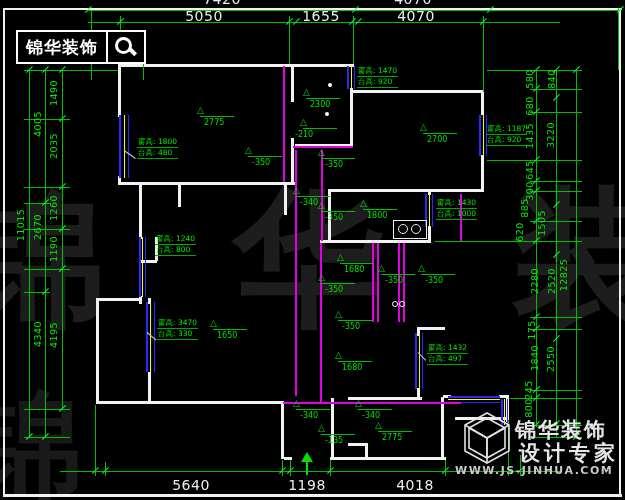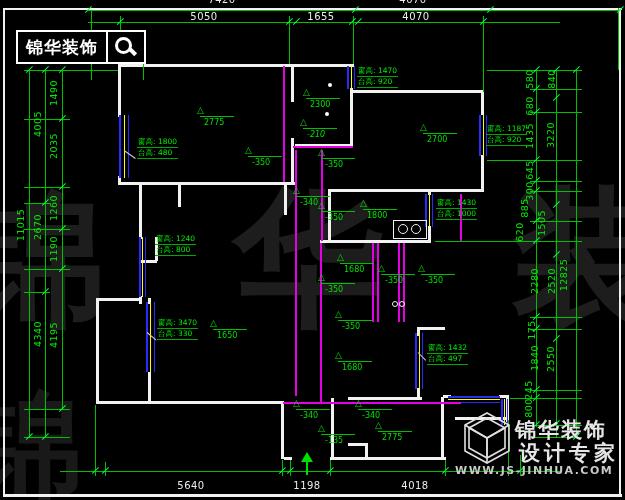--- a/index.html
+++ b/index.html
@@ -9,21 +9,21 @@
   .wall{background:#f2f2f2;}
   .gline{background:#00c000;}
   .mag{background:#e400e4;}
   .winb{background:#2a2aff;}
   .winy{background:#ffff00;}
   .tick{background:#00ff40;transform:rotate(-45deg);}
   .leader{background:#cfcfcf;height:1px;transform-origin:left center;}
   .outlineW{border:1.5px solid #f0f0f0;background:transparent;box-sizing:border-box;}
   .circle{border:1.5px solid #f0f0f0;border-radius:50%;background:transparent;box-sizing:border-box;}
   .dot{background:#fff;border-radius:50%;}
-  .dimw{color:#e9efe9;font-size:10px;white-space:nowrap;transform:translate(-50%,-50%);letter-spacing:.5px;}
+  .dimw{color:#e9efe9;font-size:14px;white-space:nowrap;transform:translate(-50%,-50%);letter-spacing:.5px;}
   .dimg{color:#00ee00;font-size:9.5px;white-space:nowrap;transform:translate(-50%,-50%) rotate(-90deg);letter-spacing:.5px;}
   .elevtri{color:#00e000;font-size:9px;line-height:9px;}
   .elevtxt{color:#00e000;font-size:8px;white-space:nowrap;}
   .note{font-size:7.5px;line-height:10px;color:#00ee00;white-space:nowrap;}
   .note span{display:block;border-bottom:1px solid #00a800;padding:0 1px;}
   #watermark-row{left:-45px;top:160px;font-size:150px;font-weight:bold;color:#1d1d1d;
     letter-spacing:38px;white-space:nowrap;z-index:0;}
   #watermark-corner{left:-38px;top:365px;font-size:120px;font-weight:bold;color:#191919;z-index:0;}
   #layers{position:absolute;left:0;top:0;width:100%;height:100%;z-index:1;}
   #tagline{left:16px;top:8px;color:#fff;font-size:13px;font-weight:bold;letter-spacing:2px;z-index:4;}
@@ -277,21 +277,21 @@
       <span class="abs dimg" style="left: 550px; top: 359px;">2550</span>
       <span class="abs dimg" style="left: 563px; top: 275px;">12825</span>
       <span class="abs elevtri" style="left: 197px; top: 106px;">△</span>
       <div class="abs gline" style="left: 200px; top: 116px; width: 34px; height: 1px;"></div>
       <span class="abs elevtxt" style="left: 204px; top: 118px;">2775</span>
       <span class="abs elevtri" style="left: 303px; top: 88px;">△</span>
       <div class="abs gline" style="left: 306px; top: 98px; width: 34px; height: 1px;"></div>
       <span class="abs elevtxt" style="left: 310px; top: 100px;">2300</span>
       <span class="abs elevtri" style="left: 300px; top: 118px;">△</span>
       <div class="abs gline" style="left: 303px; top: 128px; width: 34px; height: 1px;"></div>
-      <span class="abs elevtxt" style="left: 307px; top: 130px; font-style: italic;">-210</span>
+      <span class="abs elevtxt" style="left: 295px; top: 130px;">-210</span>
       <span class="abs elevtri" style="left: 420px; top: 123px;">△</span>
       <div class="abs gline" style="left: 423px; top: 133px; width: 34px; height: 1px;"></div>
       <span class="abs elevtxt" style="left: 427px; top: 135px;">2700</span>
       <span class="abs elevtri" style="left: 245px; top: 146px;">△</span>
       <div class="abs gline" style="left: 248px; top: 156px; width: 34px; height: 1px;"></div>
       <span class="abs elevtxt" style="left: 252px; top: 158px;">-350</span>
       <span class="abs elevtri" style="left: 318px; top: 148px;">△</span>
       <div class="abs gline" style="left: 321px; top: 158px; width: 34px; height: 1px;"></div>
       <span class="abs elevtxt" style="left: 325px; top: 160px;">-350</span>
       <span class="abs elevtri" style="left: 293px; top: 186px;">△</span>

